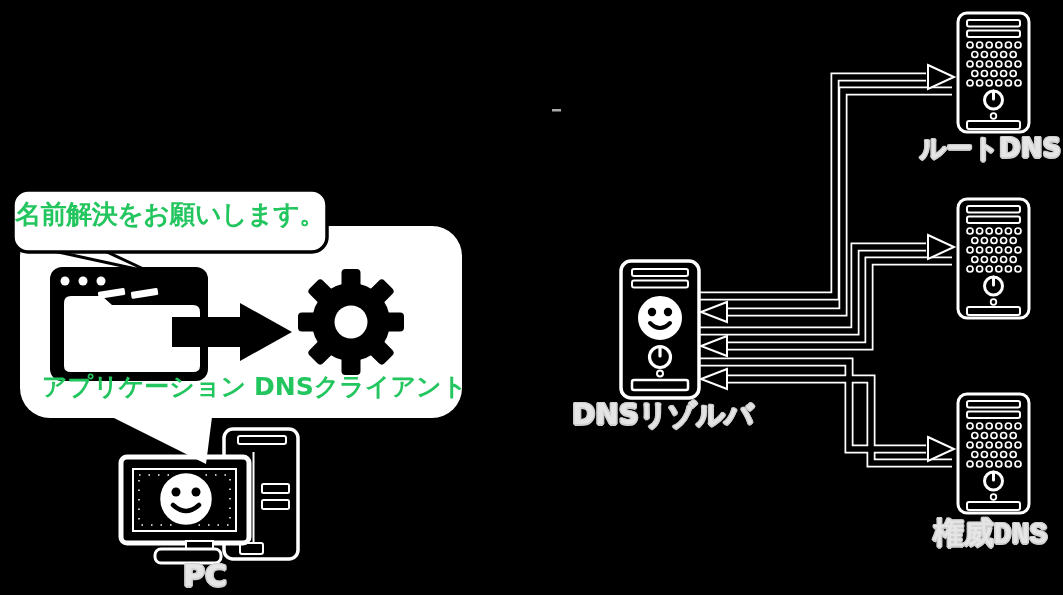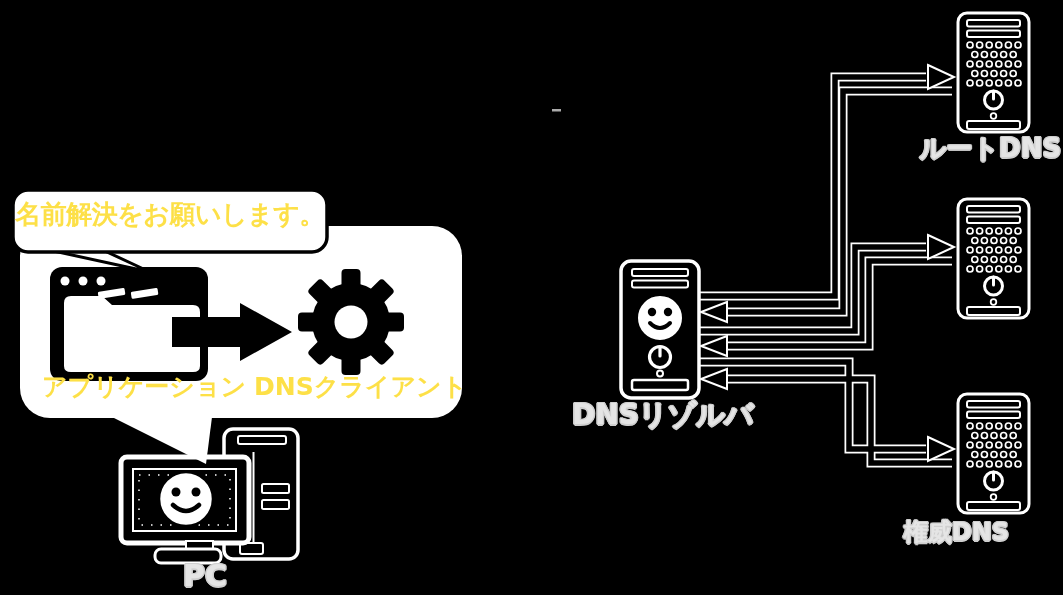--- a/index.html
+++ b/index.html
@@ -2,35 +2,35 @@
 <html><head>
 <meta charset="utf-8">
 <style>
   html,body{margin:0;padding:0;background:#111;}
   .stage{
     position:relative;width:1063px;height:595px;background:#000;
     overflow:hidden;font-family:"DejaVu Sans","Liberation Sans",sans-serif;
   }
   .stage svg{position:absolute;left:0;top:0;}
   .lbl{position:absolute;font-weight:700;line-height:1.05;text-align:center;white-space:nowrap;}
-  .lbl-ink{color:#fde047;}             
+  .lbl-ink{color:#22c55e;}             
   .lbl-outline{                      
     color:#e5e5e5;
     text-shadow:-1px -1px 0 #cfcfcf,1px -1px 0 #cfcfcf,-1px 1px 0 #cfcfcf,
                  1px 1px 0 #cfcfcf,0 -1.5px 0 #cfcfcf,0 1.5px 0 #cfcfcf,
                  -1.5px 0 0 #cfcfcf,1.5px 0 0 #cfcfcf;
   }
   .bubble-text{left:13px;top:201px;width:314px;font-size:26px;letter-spacing:-0.5px;}
   .app-label{left:42px;top:374px;width:182px;font-size:25px;}
   .client-label{left:254px;top:374px;width:206px;font-size:25px;}
   .pc-label{left:155px;top:560px;width:100px;font-size:30px;}
   .resolver-label{left:572px;top:400px;width:178px;font-size:28px;}
   .rootdns-label{left:918px;top:135px;width:145px;font-size:26px;}
   .tlddns-label{left:918px;top:329px;width:145px;font-size:26px;}
-  .authdns-label{left:884px;top:520px;width:145px;font-size:24px;}
+  .authdns-label{left:918px;top:520px;width:145px;font-size:30px;font-family:Liberation Mono, monospace;}
 </style>
 </head>
 <body>
 
 <div class="stage">
 
 <svg width="1063" height="595" viewBox="0 0 1063 595">
   <defs>
     <g id="server-tower">
       <rect x="2" y="2" width="71" height="119" rx="9" fill="#000" stroke="#fff" stroke-width="3"></rect>

